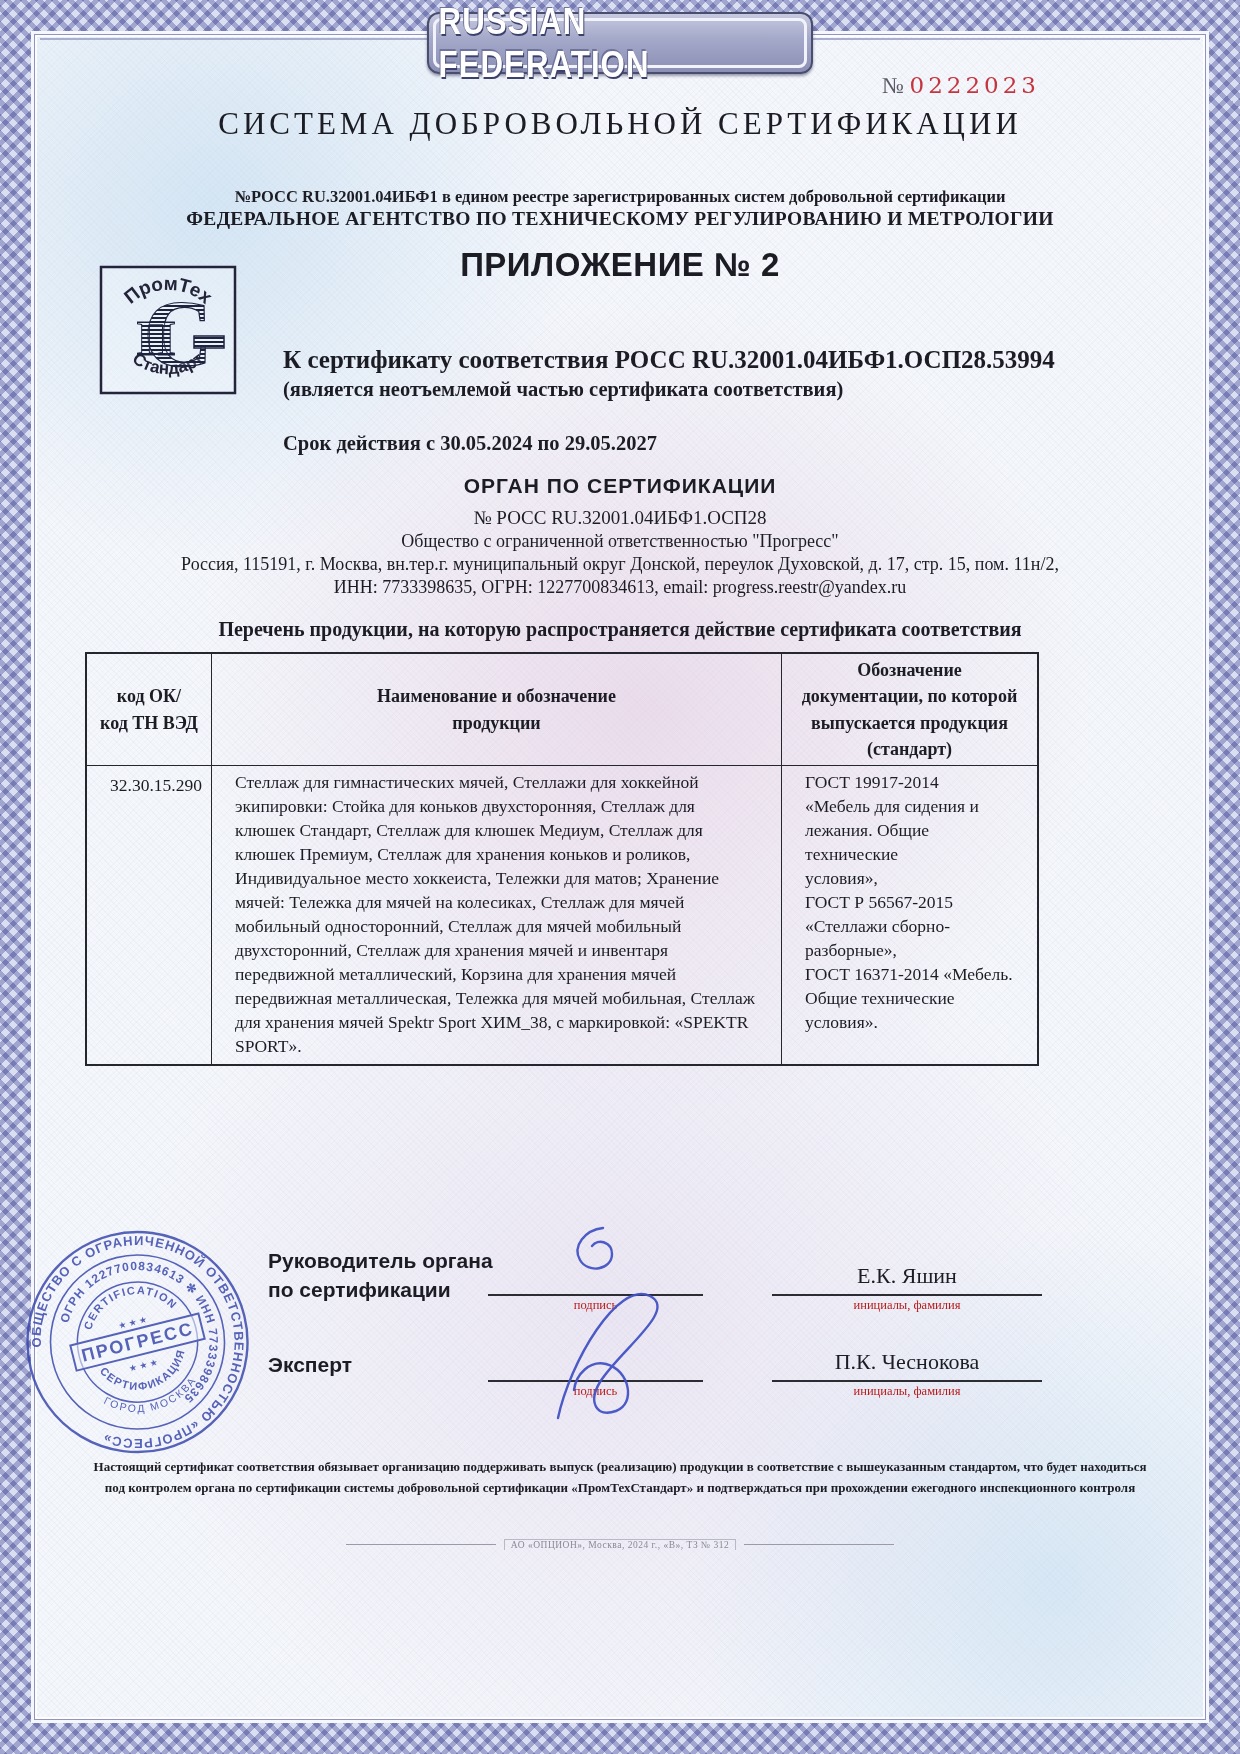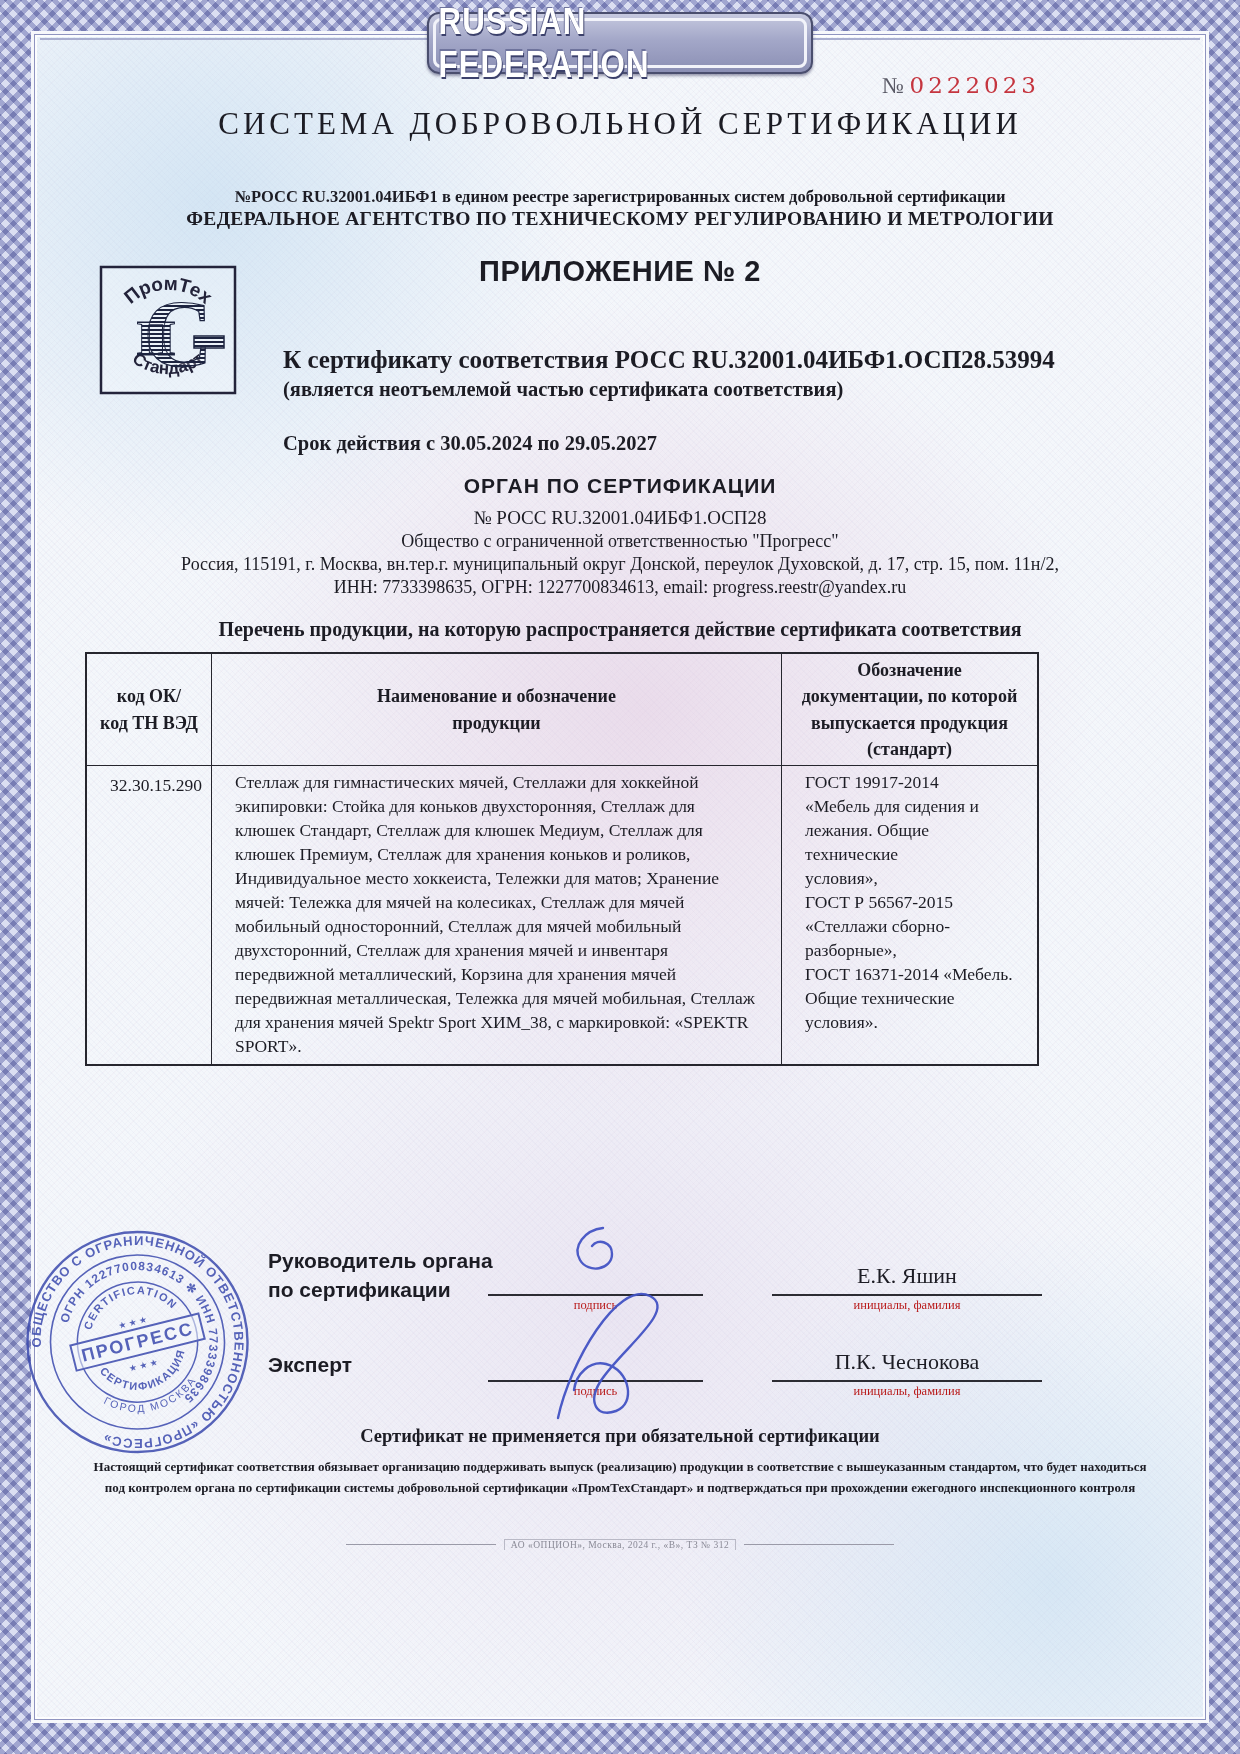--- a/index.html
+++ b/index.html
@@ -35,21 +35,21 @@
     text-shadow:1px 2px 0 #3c416b, -1px -1px 0 #6e739c;}
   .topline{top:38px;left:40px;right:40px;border-top:2px solid #a9aed0;z-index:1;}
   
   .cert-number{top:72px;right:200px;font-size:23px;color:#5a5a66;z-index:6;}
   .cert-number .digits{letter-spacing:4px;font-family:"DejaVu Serif", serif;}
   
   .sys1{top:106px;font-size:31px;font-weight:400;letter-spacing:4px;}
   .sys2{top:146px;font-size:31px;font-weight:600;letter-spacing:4px;}
   .reg{top:187px;font-size:16.5px;font-weight:bold;}
   .agency{top:208px;font-size:19.5px;font-weight:bold;letter-spacing:.3px;}
-  .appendix{top:246px;font-family:"Liberation Sans", sans-serif;font-weight:bold;font-size:29px;letter-spacing:.5px;margin-top:9px;}
+  .appendix{top:246px;font-family:"Liberation Sans", sans-serif;font-weight:bold;font-size:33px;letter-spacing:.5px;}
   .certto1{left:283px;top:346px;font-size:25px;font-weight:600;}
   .certto2{left:283px;top:378px;font-size:20.5px;font-weight:600;}
   .validity{left:283px;top:432px;font-size:20.5px;font-weight:600;}
   .orgtitle{top:474px;font-family:"Liberation Sans", sans-serif;font-weight:bold;font-size:21px;letter-spacing:1px;}
   .orgnum{top:507px;font-size:19px;}
   .orgname{top:531px;font-size:18px;}
   .orgaddr{top:554px;font-size:18px;}
   .orginn{top:577px;font-size:18px;}
   .listtitle{top:618px;font-size:20px;font-weight:bold;}
   
@@ -224,21 +224,20 @@
   <div class="abs name nm1">Е.К. Яшин</div>
   <div class="abs sline n1"></div>
   <div class="abs sig-label nl1">инициалы, фамилия</div>
 
   <div class="abs sline s2"></div>
   <div class="abs sig-label sl2">подпись</div>
   <div class="abs name nm2">П.К. Чеснокова</div>
   <div class="abs sline n2"></div>
   <div class="abs sig-label nl2">инициалы, фамилия</div>
 
-  <div class="abs ctr restriction">Сертификат не применяется при обязательной сертификации</div>
   <div class="abs fineprint" style="white-space:pre-line;">Настоящий сертификат соответствия обязывает организацию поддерживать выпуск (реализацию) продукции в соответствие с вышеуказанным стандартом, что будет находиться
 под контролем органа по сертификации системы добровольной сертификации «ПромТехСтандарт» и подтверждаться при прохождении ежегодного инспекционного контроля</div>
   <div class="abs ctr imprint">
     <span class="rule"></span>
     <span class="txt">АО «ОПЦИОН», Москва, 2024 г., «В», ТЗ № 312</span>
     <span class="rule"></span>
   </div>
 </div>
 
 </body></html>

